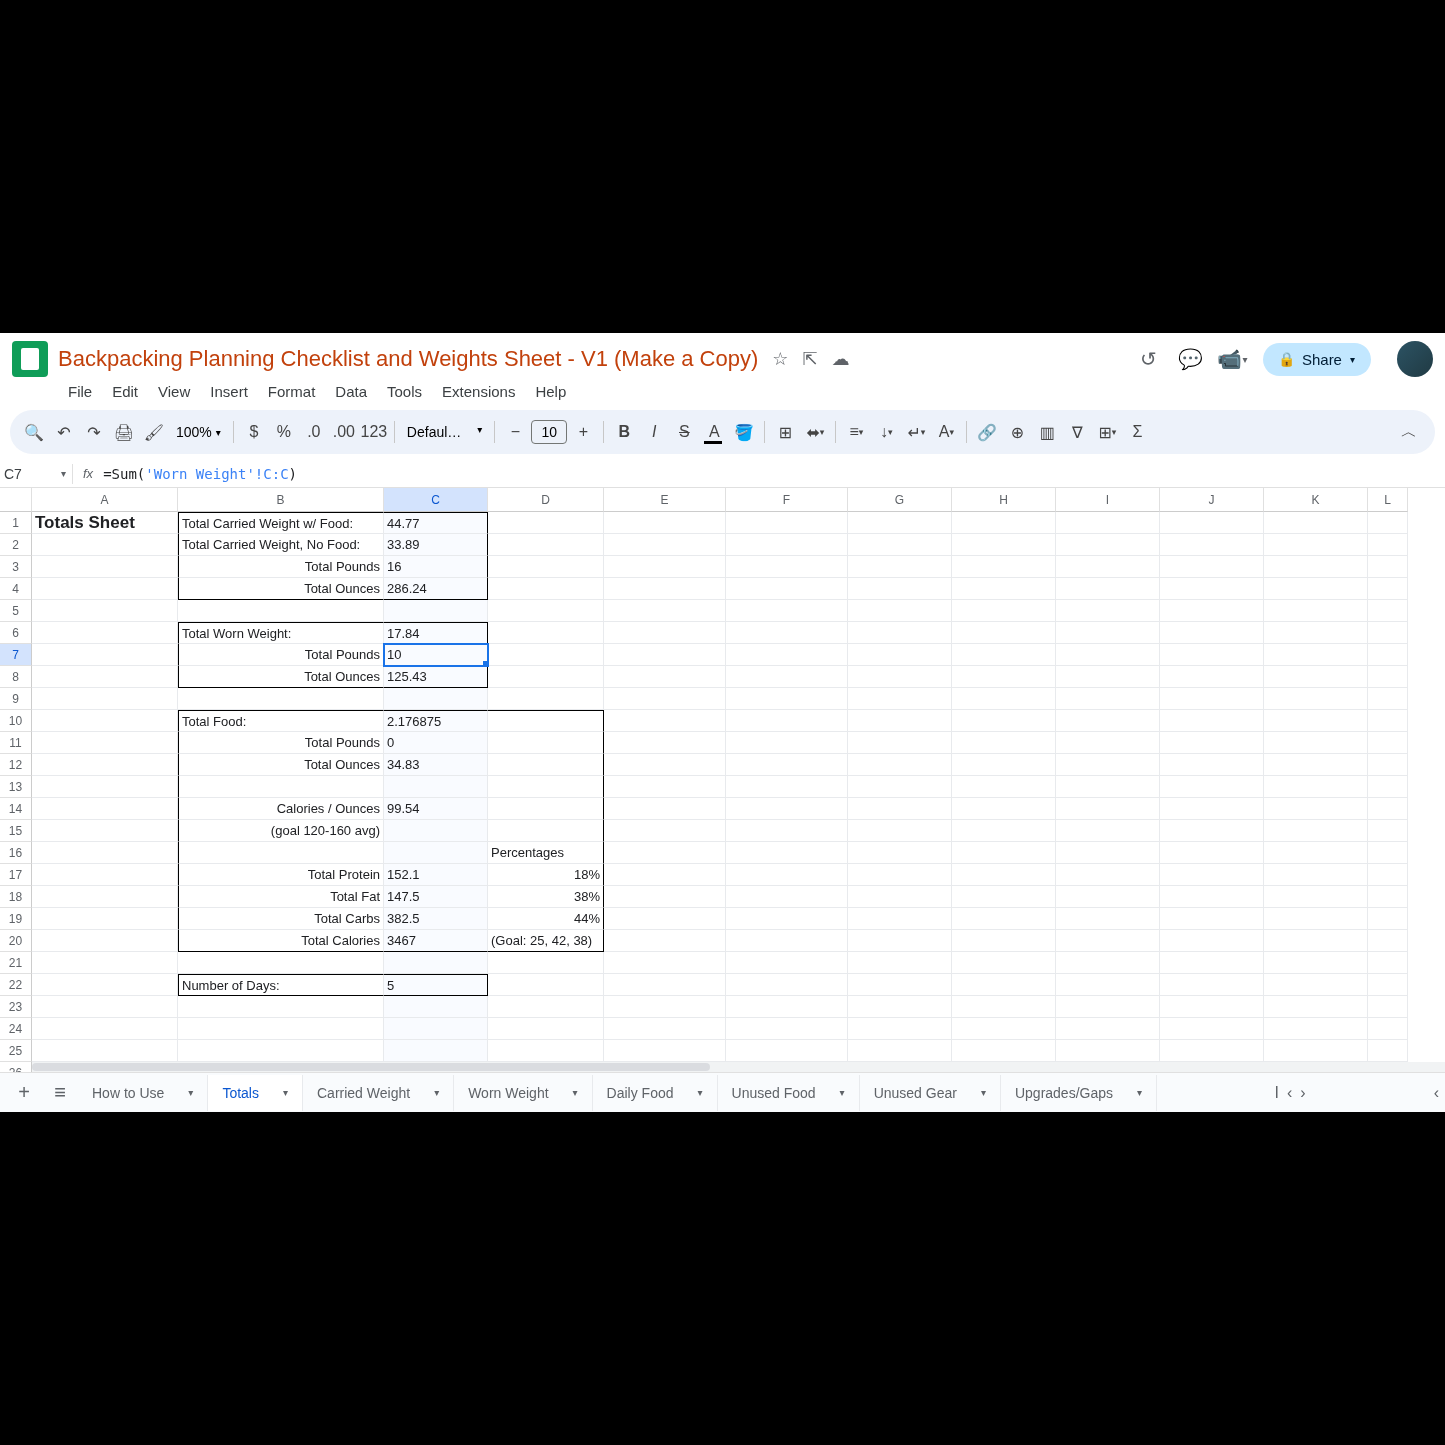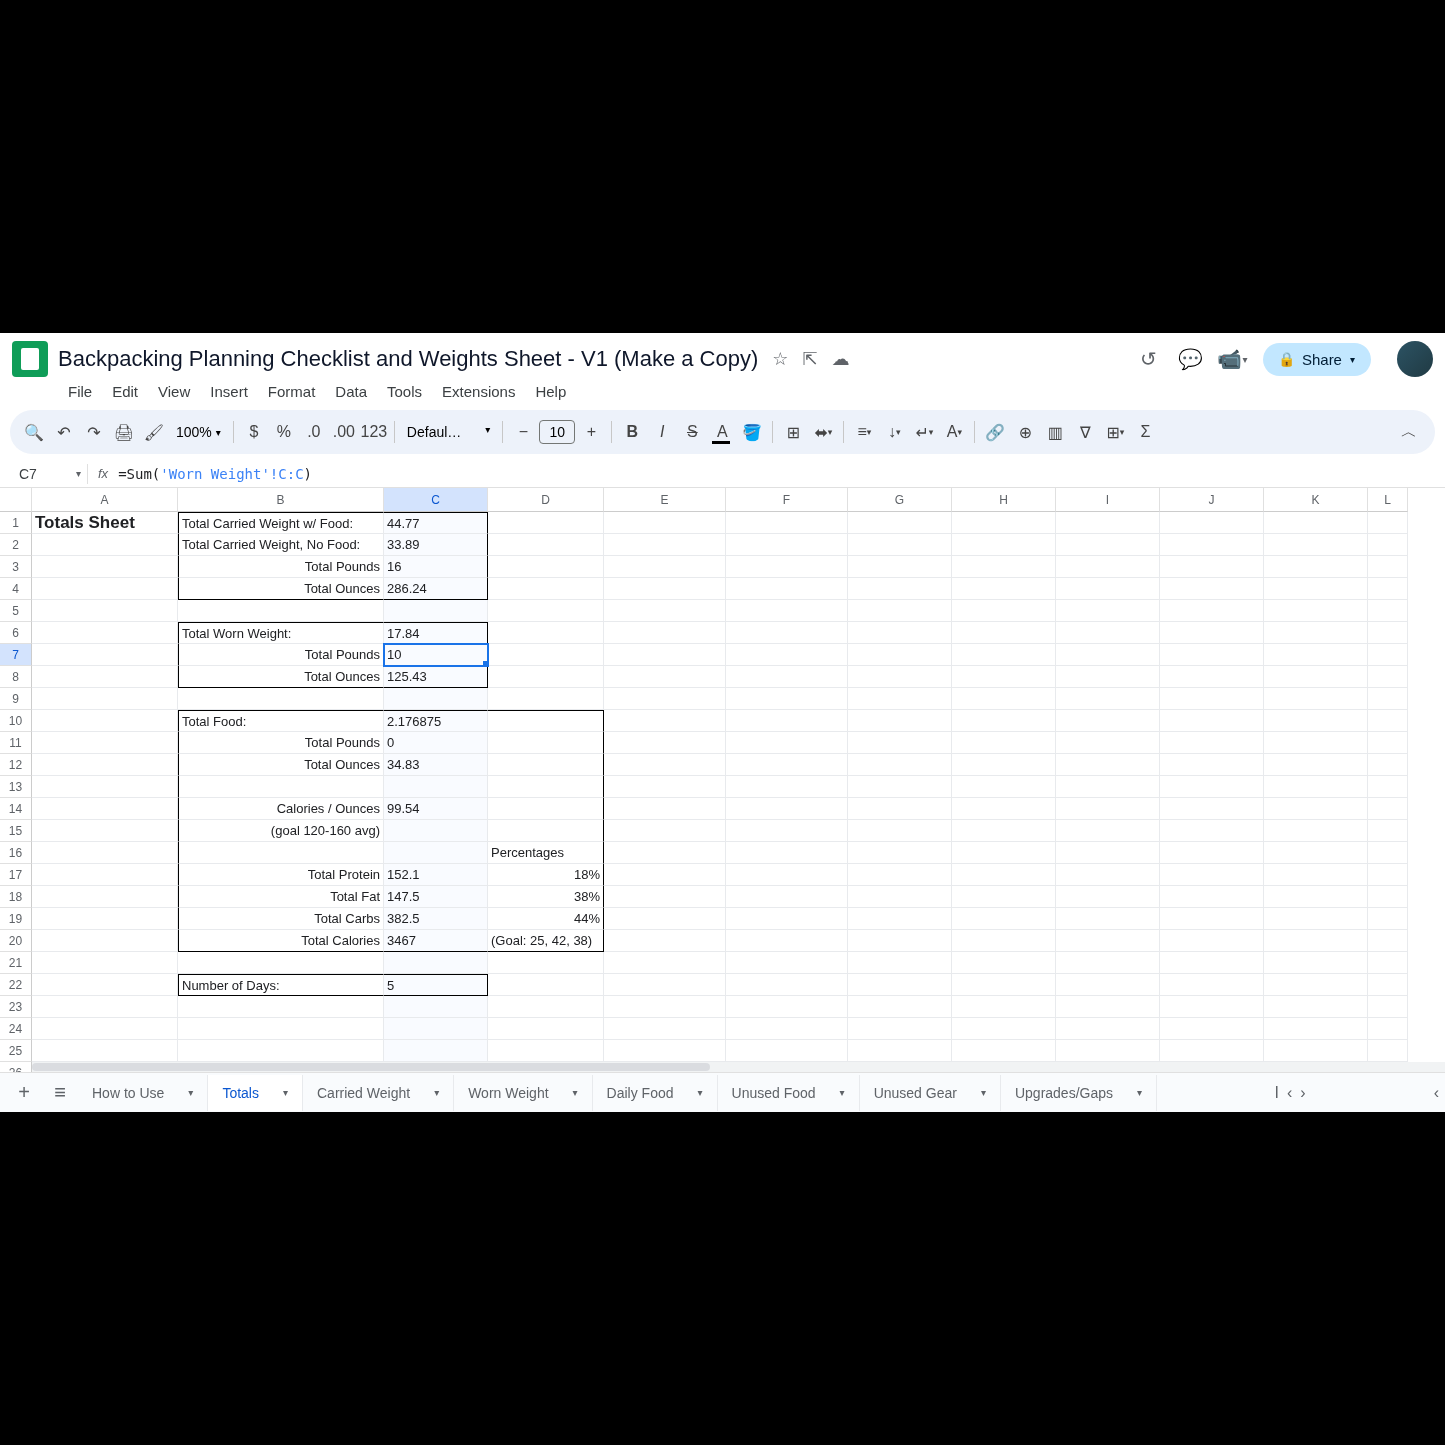--- a/index.html
+++ b/index.html
@@ -1,42 +1,42 @@
 <!DOCTYPE html>
 <html><head>
 <meta charset="utf-8">
 <style>
 *{box-sizing:border-box;margin:0;padding:0}
 body{font-family:Arial,sans-serif;background:#000;width:1445px;height:1445px;overflow:hidden}
 .app{position:absolute;top:333px;left:0;width:1445px;height:779px;background:#fff;display:flex;flex-direction:column}
 .titlebar{display:flex;align-items:center;padding:8px 12px 0 12px;height:44px}
 .logo{width:36px;height:36px;background:#0f9d58;border-radius:4px;display:flex;align-items:center;justify-content:center;margin-right:10px;flex-shrink:0}
 .logo::before{content:"";width:18px;height:22px;background:#fff;border-radius:2px;position:relative}
-.title{font-size:22px;color:#0f172a;flex-grow:0;margin-right:8px}
+.title{font-size:22px;color:#c2410c;flex-grow:0;margin-right:8px}
 .title-icons{display:flex;gap:14px;align-items:center;margin-left:6px}
 .title-icons span{color:#5f6368;font-size:18px;cursor:pointer}
 .right-icons{margin-left:auto;display:flex;gap:18px;align-items:center}
 .icon-btn{width:24px;height:24px;display:flex;align-items:center;justify-content:center;color:#5f6368;cursor:pointer;font-size:20px}
 .share-btn{background:#c2e7ff;border-radius:20px;padding:8px 16px;display:flex;align-items:center;gap:6px;font-size:15px;color:#001d35;font-weight:500;cursor:pointer}
 .share-btn .lock{font-size:14px}
 .share-btn .drop{font-size:10px;margin-left:2px}
 .avatar{width:36px;height:36px;border-radius:50%;background:linear-gradient(135deg,#2c5364,#203a43);margin-left:8px}
 .menubar{display:flex;gap:4px;padding:2px 15px 6px 60px;font-size:15px;color:#3c4043}
 .menubar span{padding:4px 8px;cursor:pointer;border-radius:4px}
 .toolbar{display:flex;align-items:center;gap:2px;padding:4px 10px;background:#edf2fa;border-radius:24px;margin:0 10px 6px 10px;height:44px}
 .tb-btn{min-width:28px;height:28px;display:flex;align-items:center;justify-content:center;color:#444;cursor:pointer;border-radius:4px;font-size:16px}
 .tb-sep{width:1px;height:22px;background:#c7c7c7;margin:0 4px}
 .zoom{font-size:14px;padding:0 6px;display:flex;align-items:center;gap:4px}
-.font-sel{font-size:14px;padding:0 6px;display:flex;align-items:flex-start;gap:24px;min-width:80px}
+.font-sel{font-size:14px;padding:0 6px;display:flex;align-items:flex-start;gap:16px;min-width:80px}
 .font-size{border:1px solid #747775;border-radius:4px;width:36px;height:24px;display:flex;align-items:center;justify-content:center;font-size:14px}
 .text-color{position:relative}
 .text-color::after{content:"";position:absolute;bottom:2px;left:4px;width:18px;height:3px;background:#000}
 .fill-color{position:relative}
 .collapse-btn{margin-left:auto;padding:0 8px;color:#444;cursor:pointer}
-.formula-bar{display:flex;align-items:center;border-bottom:1px solid #e0e0e0;height:28px;padding:0 15px;font-size:14px}
+.formula-bar{display:flex;align-items:center;border-bottom:1px solid #e0e0e0;height:28px;padding:0 0;font-size:14px}
 .cell-ref{width:72px;color:#3c4043;padding-left:4px;display:flex;align-items:center;justify-content:space-between}
 .cell-ref .drop{color:#5f6368;font-size:10px;margin-right:6px}
 .fx{color:#5f6368;font-style:italic;margin:0 10px;font-size:13px}
 .formula{font-family:monospace;font-size:14px;color:#202124}
 .formula .str{color:#3b82f6}
 .sheet{flex:1;overflow:hidden;position:relative;background:#fff}
 .grid{display:grid;grid-template-columns:32px 146px 206px 104px 116px 122px 122px 104px 104px 104px 104px 104px 40px;font-size:13px;color:#202124}
 .hdr{background:#fff;border-right:1px solid #e0e0e0;border-bottom:1px solid #ccc;height:24px;display:flex;align-items:center;justify-content:center;color:#5f6368;font-size:12px}
 .hdr.sel{background:#d3e3fd;color:#0b57d0}
 .rhdr{background:#fff;border-right:1px solid #ccc;border-bottom:1px solid #e0e0e0;display:flex;align-items:center;justify-content:center;color:#5f6368;font-size:12px;height:22px}

